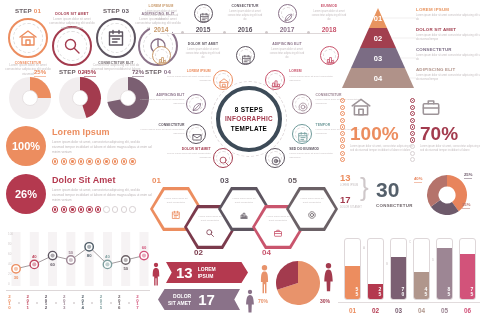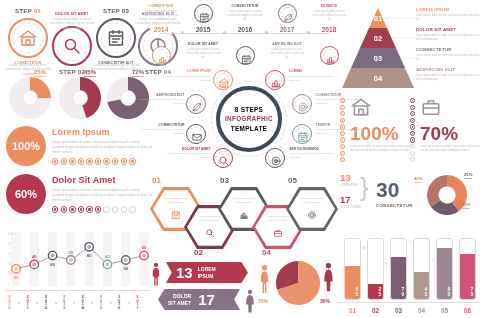--- a/index.html
+++ b/index.html
@@ -307,21 +307,21 @@
             <div class="dot on" style="border-color: rgb(236, 141, 95); --c: #ec8d5f;">
               <span style="position: absolute; inset: 1px; border-radius: 50%; background: rgb(236, 141, 95);"></span>
             </div>
             <div class="dot on" style="border-color: rgb(236, 141, 95); --c: #ec8d5f;">
               <span style="position: absolute; inset: 1px; border-radius: 50%; background: rgb(236, 141, 95);"></span>
             </div>
           </div>
         </div>
       </div>
       <div class="bp" style="top:48px;">
-        <div class="circ" style="background:#b4394f;">60%</div>
+        <div class="circ" style="background:#b4394f;">26%</div>
         <div class="body">
           <h3 style="color:#b4394f;">Dolor Sit Amet</h3>
           <p>Lorem ipsum dolor sit amet, consectetur adipiscing elit, sed do eiusmod tempor incididunt ut labore et dolore magna aliqua ut enim ad minim veniam</p>
           <div class="dots">
             <div class="dot on" style="border-color: rgb(180, 57, 79); --c: #b4394f;">
               <span style="position: absolute; inset: 1px; border-radius: 50%; background: rgb(180, 57, 79);"></span>
             </div>
             <div class="dot on" style="border-color: rgb(180, 57, 79); --c: #b4394f;">
               <span style="position: absolute; inset: 1px; border-radius: 50%; background: rgb(180, 57, 79);"></span>
             </div>

